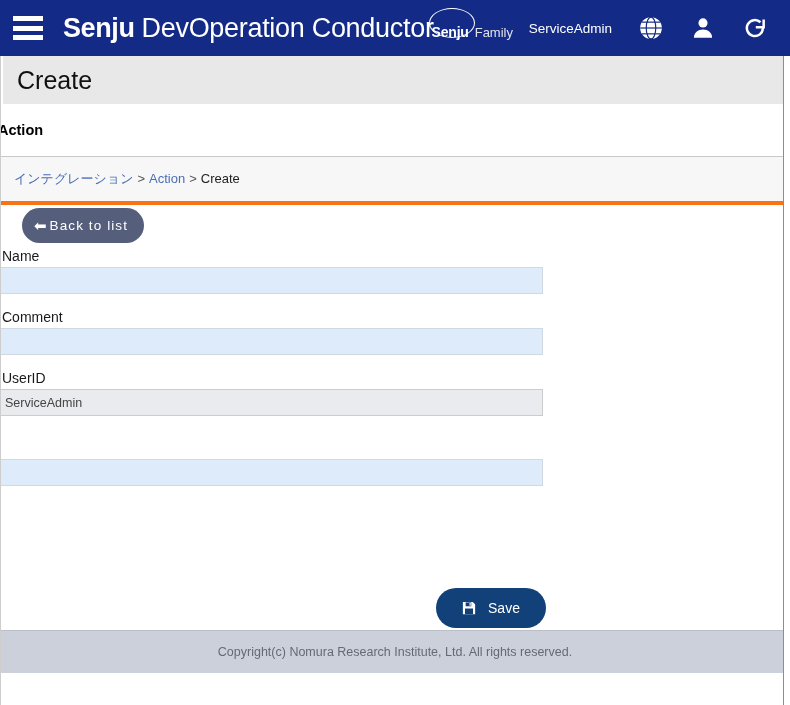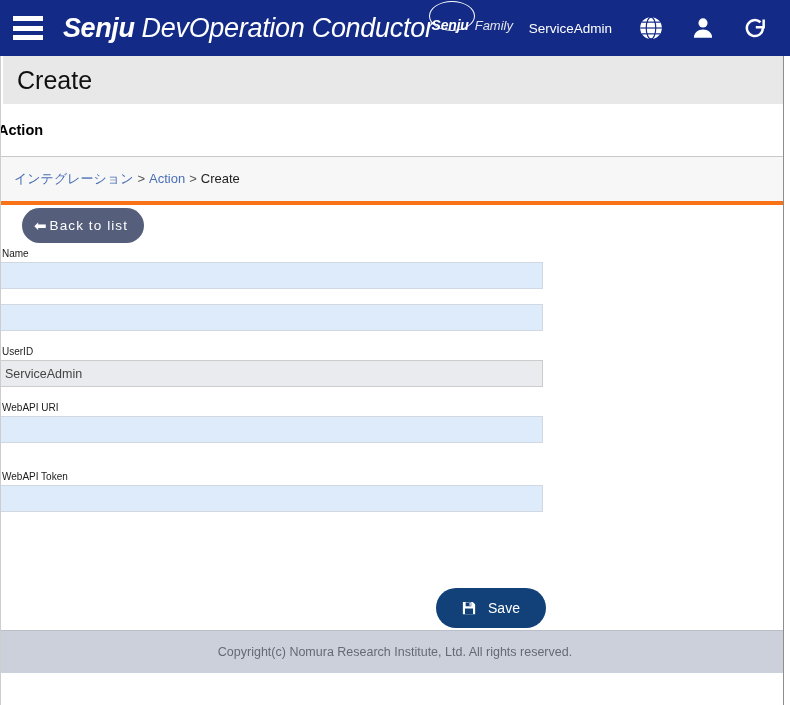--- a/index.html
+++ b/index.html
@@ -27,24 +27,23 @@
     margin-left: 13px;
     width: 30px; height: 24px;
     display: flex; flex-direction: column; justify-content: space-between;
     cursor: pointer;
   }
   .hamburger span {
     display: block; height: 5px; width: 30px; background: #ffffff;
   }
   .brand {
     margin-left: 20px;
-    display: flex; align-items: flex-start;
+    display: flex; align-items: center;
     color: #ffffff;
     white-space: nowrap;
-    font-style: italic;
   }
   .brand-bold {
     font-size: 27px; font-weight: bold; letter-spacing: -0.4px;
   }
   .brand-light {
     font-size: 27px; font-weight: normal; margin-left: 7px; letter-spacing: -0.3px;
   }
   .family-mark {
     position: relative;
     margin-left: -2px;
@@ -128,21 +127,21 @@
     cursor: pointer;
     font-family: "Liberation Sans", sans-serif;
   }
   .back-btn .arrow { font-size: 15px; line-height: 1; margin-right: 1px; }
   .back-btn .label { letter-spacing: 1.1px; }
 
   .form { position: absolute; top: 43px; left: 0; width: 790px; }
   .field { margin-bottom: 0; }
   .field label {
     display: block;
-    font-size: 10px; color: #1a1a1a;
+    font-size: 14px; color: #1a1a1a;
     margin-left: 2px; margin-bottom: 3px;
   }
   .inp {
     display: block;
     width: 545px; height: 27px;
     margin-left: -2px;
     border: 1px solid #cfd8e3;
     background: #ddebfb;
     font-size: 12.5px; color: #333333;
     padding: 0 6px;
@@ -280,40 +279,36 @@
 
     <div class="form">
 
       <div class="field">
         <label>Name</label>
         <input class="inp" type="text" value="" style="">
       </div>
       <div class="gap"></div>
 
       <div class="field">
+        <label>Comment</label>
         <input class="inp" type="text" value="" style="">
       </div>
       <div class="gap"></div>
 
       <div class="field">
         <label>UserID</label>
         <input class="inp readonly" type="text" readonly="" value="ServiceAdmin" style="">
       </div>
       <div class="gap"></div>
 
+      <div class="gap"></div>
+
+      <div class="gap-sm"></div>
+
       <div class="field">
-        <label>WebAPI URI</label>
-        <input class="inp" type="text" value="" style="">
-      </div>
-      <div class="gap"></div>
-
-      <div class="gap-sm"></div>
-
-      <div class="field">
-        <label>WebAPI Token</label>
         <input class="inp" type="text" value="" style="">
       </div>
     </div>
 
     <div class="save-row">
       <button class="save-btn">
         <svg viewBox="0 0 16 16">
           <path d="M1 1h11.2L15 3.8V15H1z" fill="#ffffff"></path>
           <rect x="4.2" y="1.6" width="6.4" height="4.4" fill="#124078"></rect>
           <rect x="8.6" y="2.2" width="1.4" height="3.2" fill="#ffffff"></rect>

